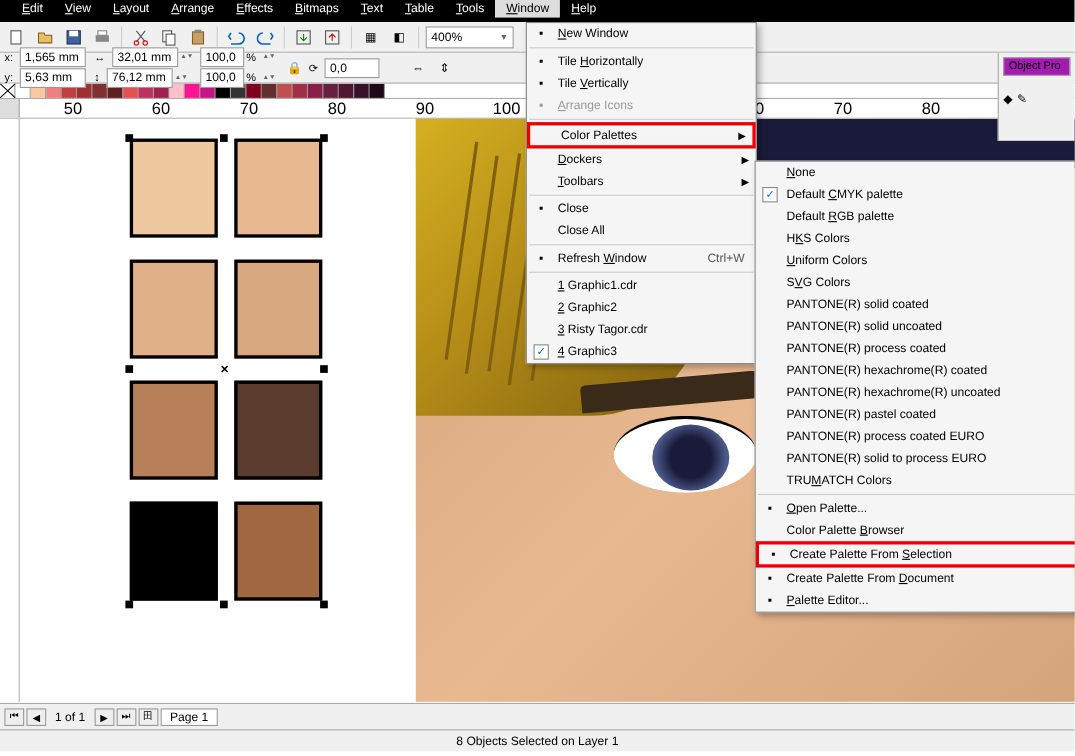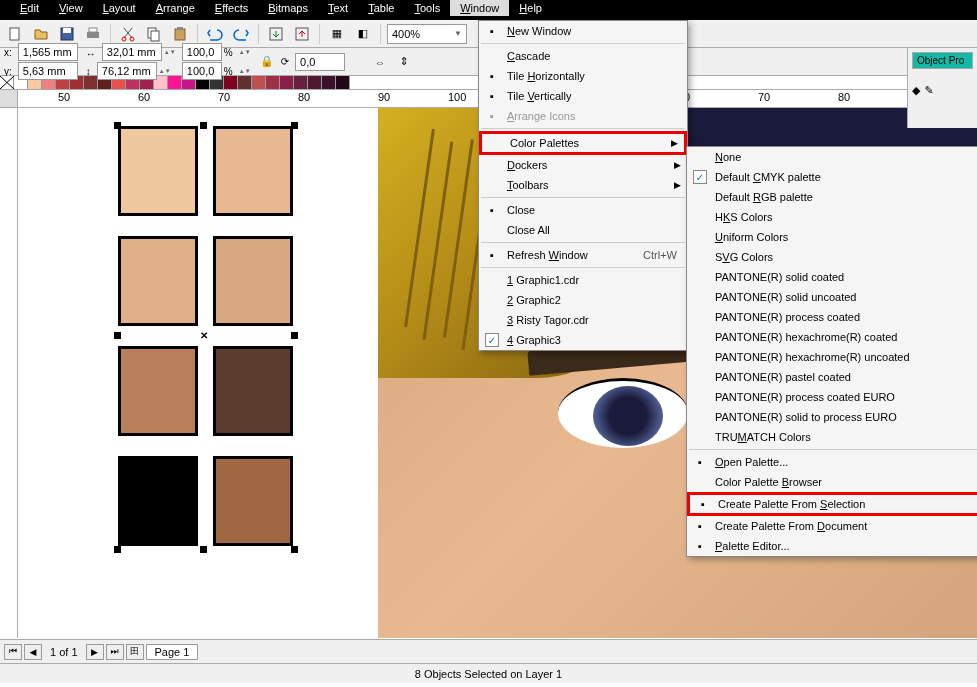--- a/index.html
+++ b/index.html
@@ -23,21 +23,21 @@
 .coord-group { display: flex; flex-direction: column; gap: 1px; margin-right: 6px; }
 .coord-row { display: flex; align-items: center; gap: 2px; }
 .spin { width: 10px; display:flex; flex-direction:column; font-size:6px; line-height:7px; color:#666; }
 
 .colorbar { height: 14px; display: flex; border-bottom: 1px solid #aaa; }
 .colorbar .swatch { width: 14px; height: 13px; border-right: 1px solid #999; }
 
 .ruler-h { height: 18px; background: #fff; border-bottom: 1px solid #aaa; position: relative; overflow: hidden; display:flex; }
 .ruler-corner { width: 18px; height: 18px; background: #ddd; border-right:1px solid #aaa; }
 .ruler-ticks { flex:1; position:relative; display:flex; align-items:flex-end; }
-.ruler-label { position:absolute; top:1px; font-size:11px; color:#000; }
+.ruler-label { position:absolute; top:1px; font-size:15px; color:#000; }
 .ruler-units { position:absolute; right:6px; top:2px; font-size:9px; }
 
 .workspace { position: relative; height: 530px; display: flex; }
 .ruler-v { width: 18px; background: #fff; border-right: 1px solid #aaa; }
 .canvas { flex: 1; background: #fff; position: relative; }
 
 .grid-swatch { position: absolute; border: 3px solid #000; }
 .sw1 { left: 100px; top: 18px; width: 80px; height: 90px; background: #f0c8a0; }
 .sw2 { left: 195px; top: 18px; width: 80px; height: 90px; background: #e8b890; }
 .sw3 { left: 100px; top: 128px; width: 80px; height: 90px; background: #e0b088; }
@@ -64,21 +64,21 @@
 .dropdown .row { padding: 3px 20px 3px 28px; display: flex; align-items: center; position: relative; cursor: pointer; min-height:20px; }
 .dropdown .row .icon-slot { position:absolute; left:4px; width:18px; height:16px; display:flex; align-items:center; justify-content:center; }
 .dropdown .row .arrow { position:absolute; right:6px; font-size:9px; }
 .dropdown .row .shortcut { position:absolute; right:10px; color:#555; }
 .dropdown .row.disabled { color: #999; }
 .dropdown .divider { height: 1px; background: #ccc; margin: 2px 2px; }
 .dropdown .check { position:absolute; left:6px; width:14px; height:14px; border:1px solid #888; background:#fff; display:flex;align-items:center;justify-content:center;color:#06c;font-size:10px;}
 .red-box { border: 3px solid #e00; text-align: center; }
 
 .right-panel { position:absolute; right:0; top:48px; width:70px; height:80px; background:#f0f0f0; border-left:1px solid #aaa; padding:4px; }
-.right-panel .tab { background:#14b8a6; border:1px solid #aaa; padding:2px 4px; margin-bottom:15px; font-size:10px; }
+.right-panel .tab { background:#a21caf; border:1px solid #aaa; padding:2px 4px; margin-bottom:15px; font-size:10px; }
 .right-panel .mini-icons { display:flex; gap:4px; margin-top:6px; }
 
 .statusbar-pages { height: 24px; border-top:1px solid #aaa; display:flex; align-items:center; background:#f0f0f0; padding:0 4px; gap:2px; position:absolute; bottom:24px; left:0; right:0;}
 .page-nav-btn { width:18px; height:16px; border:1px solid #999; background:#eee; display:flex;align-items:center;justify-content:center; font-size:9px;}
 .page-tab { border:1px solid #999; background:#fff; padding:1px 8px; }
 .page-count { padding: 0 6px; }
 
 .statusbar-info { height: 20px; border-top:1px solid #aaa; display:flex; align-items:center; justify-content:center; background:#f0f0f0; position:absolute; bottom:4px; left:0; right:0;}
 </style>
 </head>
@@ -318,23 +318,20 @@
     <span>8 Objects Selected on Layer 1</span>
   </div>
 
 <div class="dropdown main">
     <div class="row">
       <span class="icon-slot">▪</span>
       <span><span class="mnemonic">N</span>ew Window</span>
     </div>
     <div class="divider"></div>
     <div class="row">
-      <span><span class="mnemonic">C</span>ascade</span>
-    </div>
-    <div class="row">
       <span class="icon-slot">▪</span>
       <span>Tile <span class="mnemonic">H</span>orizontally</span>
     </div>
     <div class="row">
       <span class="icon-slot">▪</span>
       <span>Tile <span class="mnemonic">V</span>ertically</span>
     </div>
     <div class="row disabled">
       <span class="icon-slot">▪</span>
       <span><span class="mnemonic">A</span>rrange Icons</span>

